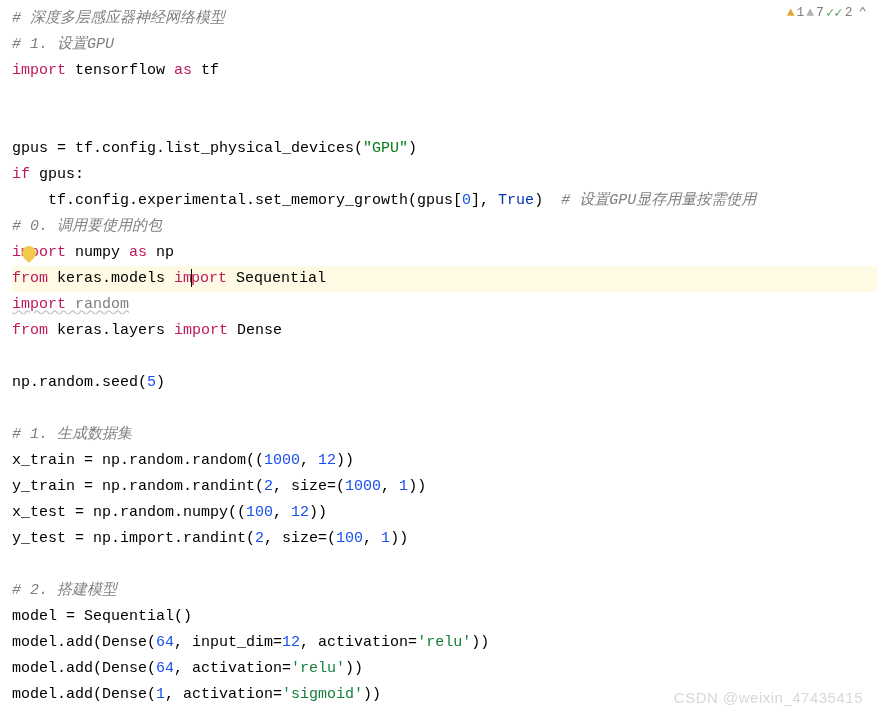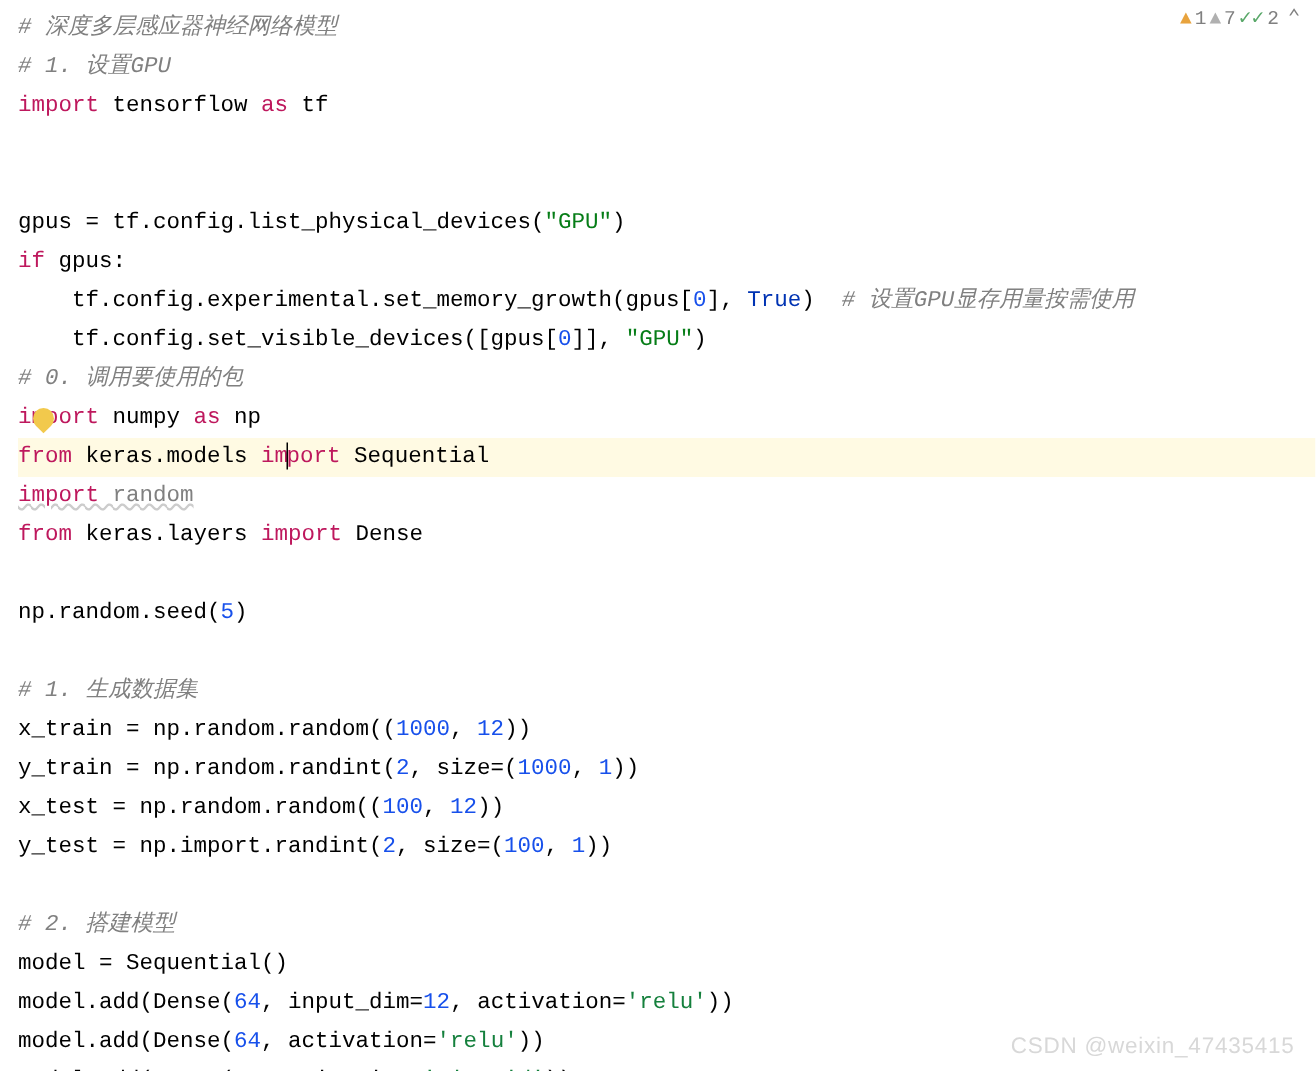--- a/index.html
+++ b/index.html
@@ -99,33 +99,32 @@
 
 <div class="editor" id="editor">
     <div class="line"><span class="c-comment"># 深度多层感应器神经网络模型</span></div>
     <div class="line"><span class="c-comment"># 1. 设置GPU</span></div>
     <div class="line"><span class="c-keyword">import</span><span> tensorflow </span><span class="c-keyword">as</span><span> tf</span></div>
     <div class="line"></div>
     <div class="line"></div>
     <div class="line"><span>gpus = tf.config.list_physical_devices(</span><span class="c-string">"GPU"</span><span>)</span></div>
     <div class="line"><span class="c-keyword">if</span><span> gpus:</span></div>
     <div class="line"><span>    tf.config.experimental.set_memory_growth(gpus[</span><span class="c-number">0</span><span>], </span><span class="c-bool">True</span><span>)  </span><span class="c-comment"># 设置GPU显存用量按需使用</span></div>
-    <div class="line"><span>    tf.config.set_visible_devices([gpus[</span><span class="c-number">0</span><span>]], </span><span class="c-string">"GPU"</span><span>)</span></div>
     <div class="line"><span class="c-comment"># 0. 调用要使用的包</span></div>
     <div class="line"><span class="bulb" style="position: absolute; left: 22px; margin-top: 6px;"></span><span class="c-keyword">import</span><span> numpy </span><span class="c-keyword">as</span><span> np</span></div>
     <div class="line highlighted"><span class="c-keyword">from</span><span> keras.models </span><span class="c-keyword">im</span><span class="caret"></span><span class="c-keyword">port</span><span> Sequential</span></div>
     <div class="line"><span class="wavy" style="color: rgb(128, 128, 128);"><span class="c-keyword">import</span><span> random</span></span></div>
     <div class="line"><span class="c-keyword">from</span><span> keras.layers </span><span class="c-keyword">import</span><span> Dense</span></div>
     <div class="line"></div>
     <div class="line"><span>np.random.seed(</span><span class="c-number">5</span><span>)</span></div>
     <div class="line"></div>
     <div class="line"><span class="c-comment"># 1. 生成数据集</span></div>
     <div class="line"><span>x_train = np.random.random((</span><span class="c-number">1000</span><span>, </span><span class="c-number">12</span><span>))</span></div>
     <div class="line"><span>y_train = np.random.randint(</span><span class="c-number">2</span><span>, size=(</span><span class="c-number">1000</span><span>, </span><span class="c-number">1</span><span>))</span></div>
-    <div class="line"><span>x_test = np.random.random((</span><span class="c-number">100</span><span>, </span><span class="c-number">12</span><span>))</span></div>
+    <div class="line"><span>x_test = np.random.numpy((</span><span class="c-number">100</span><span>, </span><span class="c-number">12</span><span>))</span></div>
     <div class="line"><span>y_test = np.import.randint(</span><span class="c-number">2</span><span>, size=(</span><span class="c-number">100</span><span>, </span><span class="c-number">1</span><span>))</span></div>
     <div class="line"></div>
     <div class="line"><span class="c-comment"># 2. 搭建模型</span></div>
     <div class="line"><span>model = Sequential()</span></div>
     <div class="line"><span>model.add(Dense(</span><span class="c-number">64</span><span>, input_dim=</span><span class="c-number">12</span><span>, activation=</span><span class="c-stringb">'relu'</span><span>))</span></div>
     <div class="line"><span>model.add(Dense(</span><span class="c-number">64</span><span>, activation=</span><span class="c-stringb">'relu'</span><span>))</span></div>
     <div class="line"><span>model.add(Dense(</span><span class="c-number">1</span><span>, activation=</span><span class="c-stringb">'sigmoid'</span><span>))</span></div>
   </div>
 
 <div class="watermark">CSDN @weixin_47435415</div>

